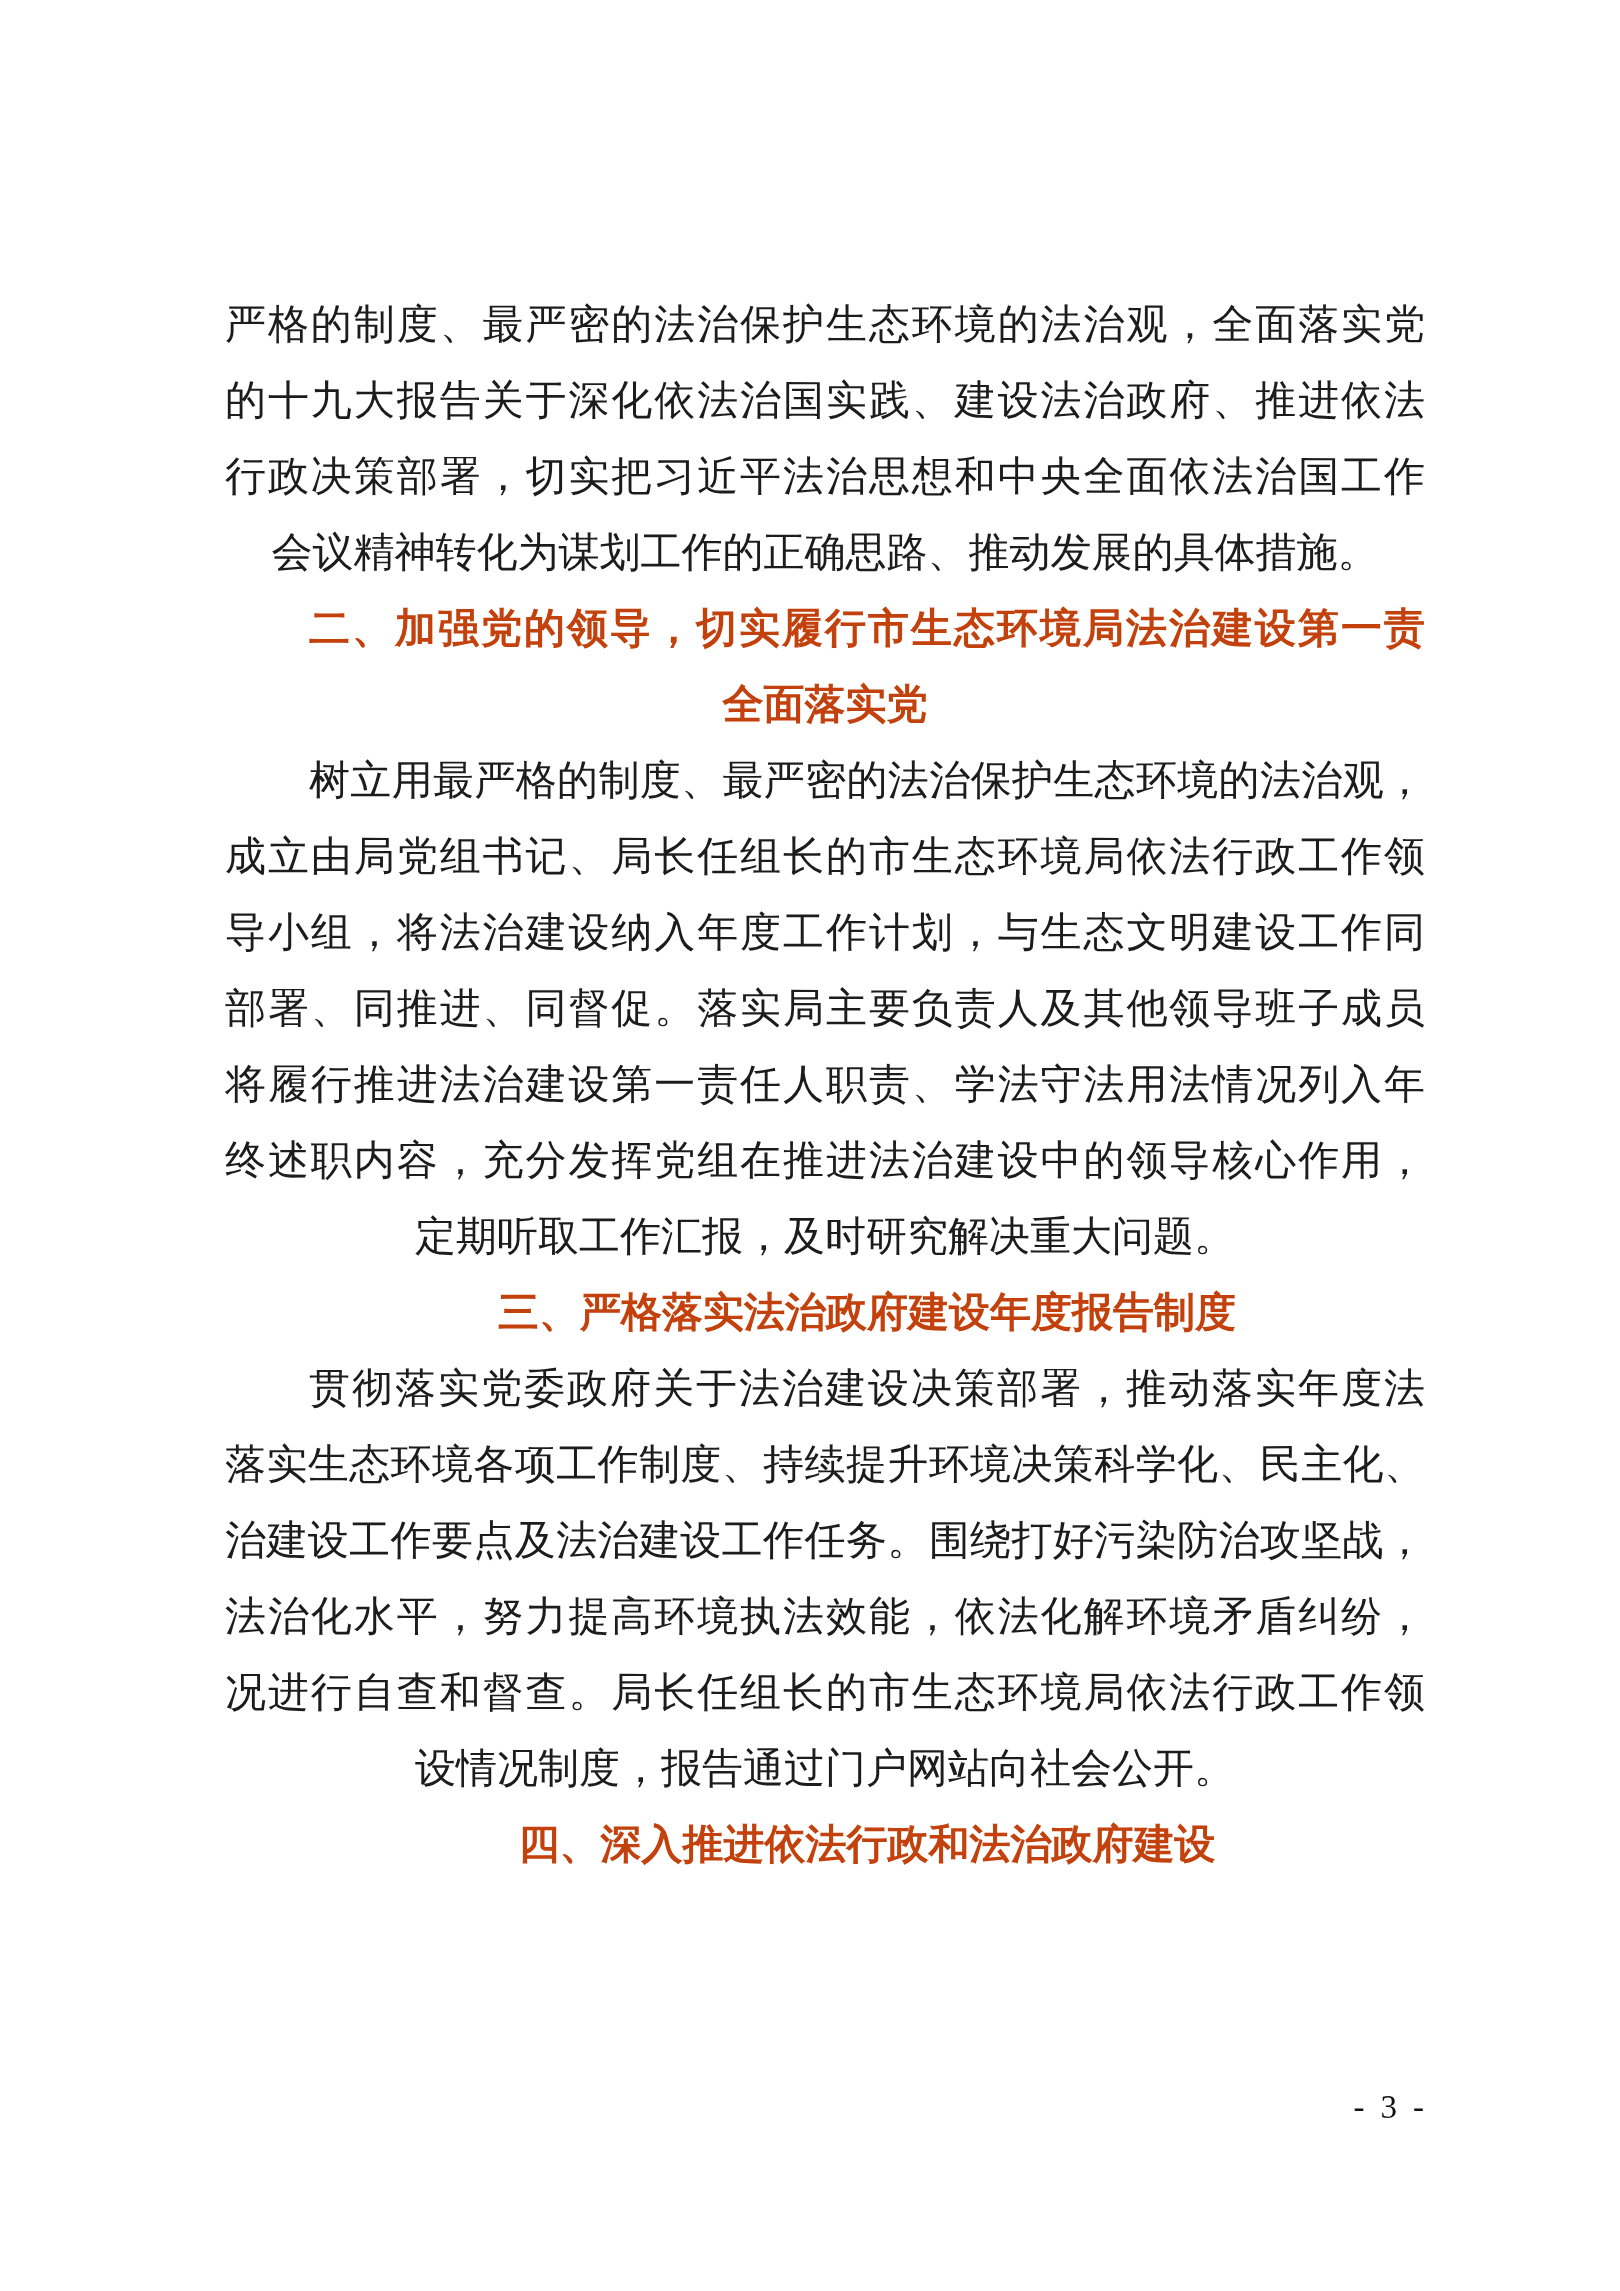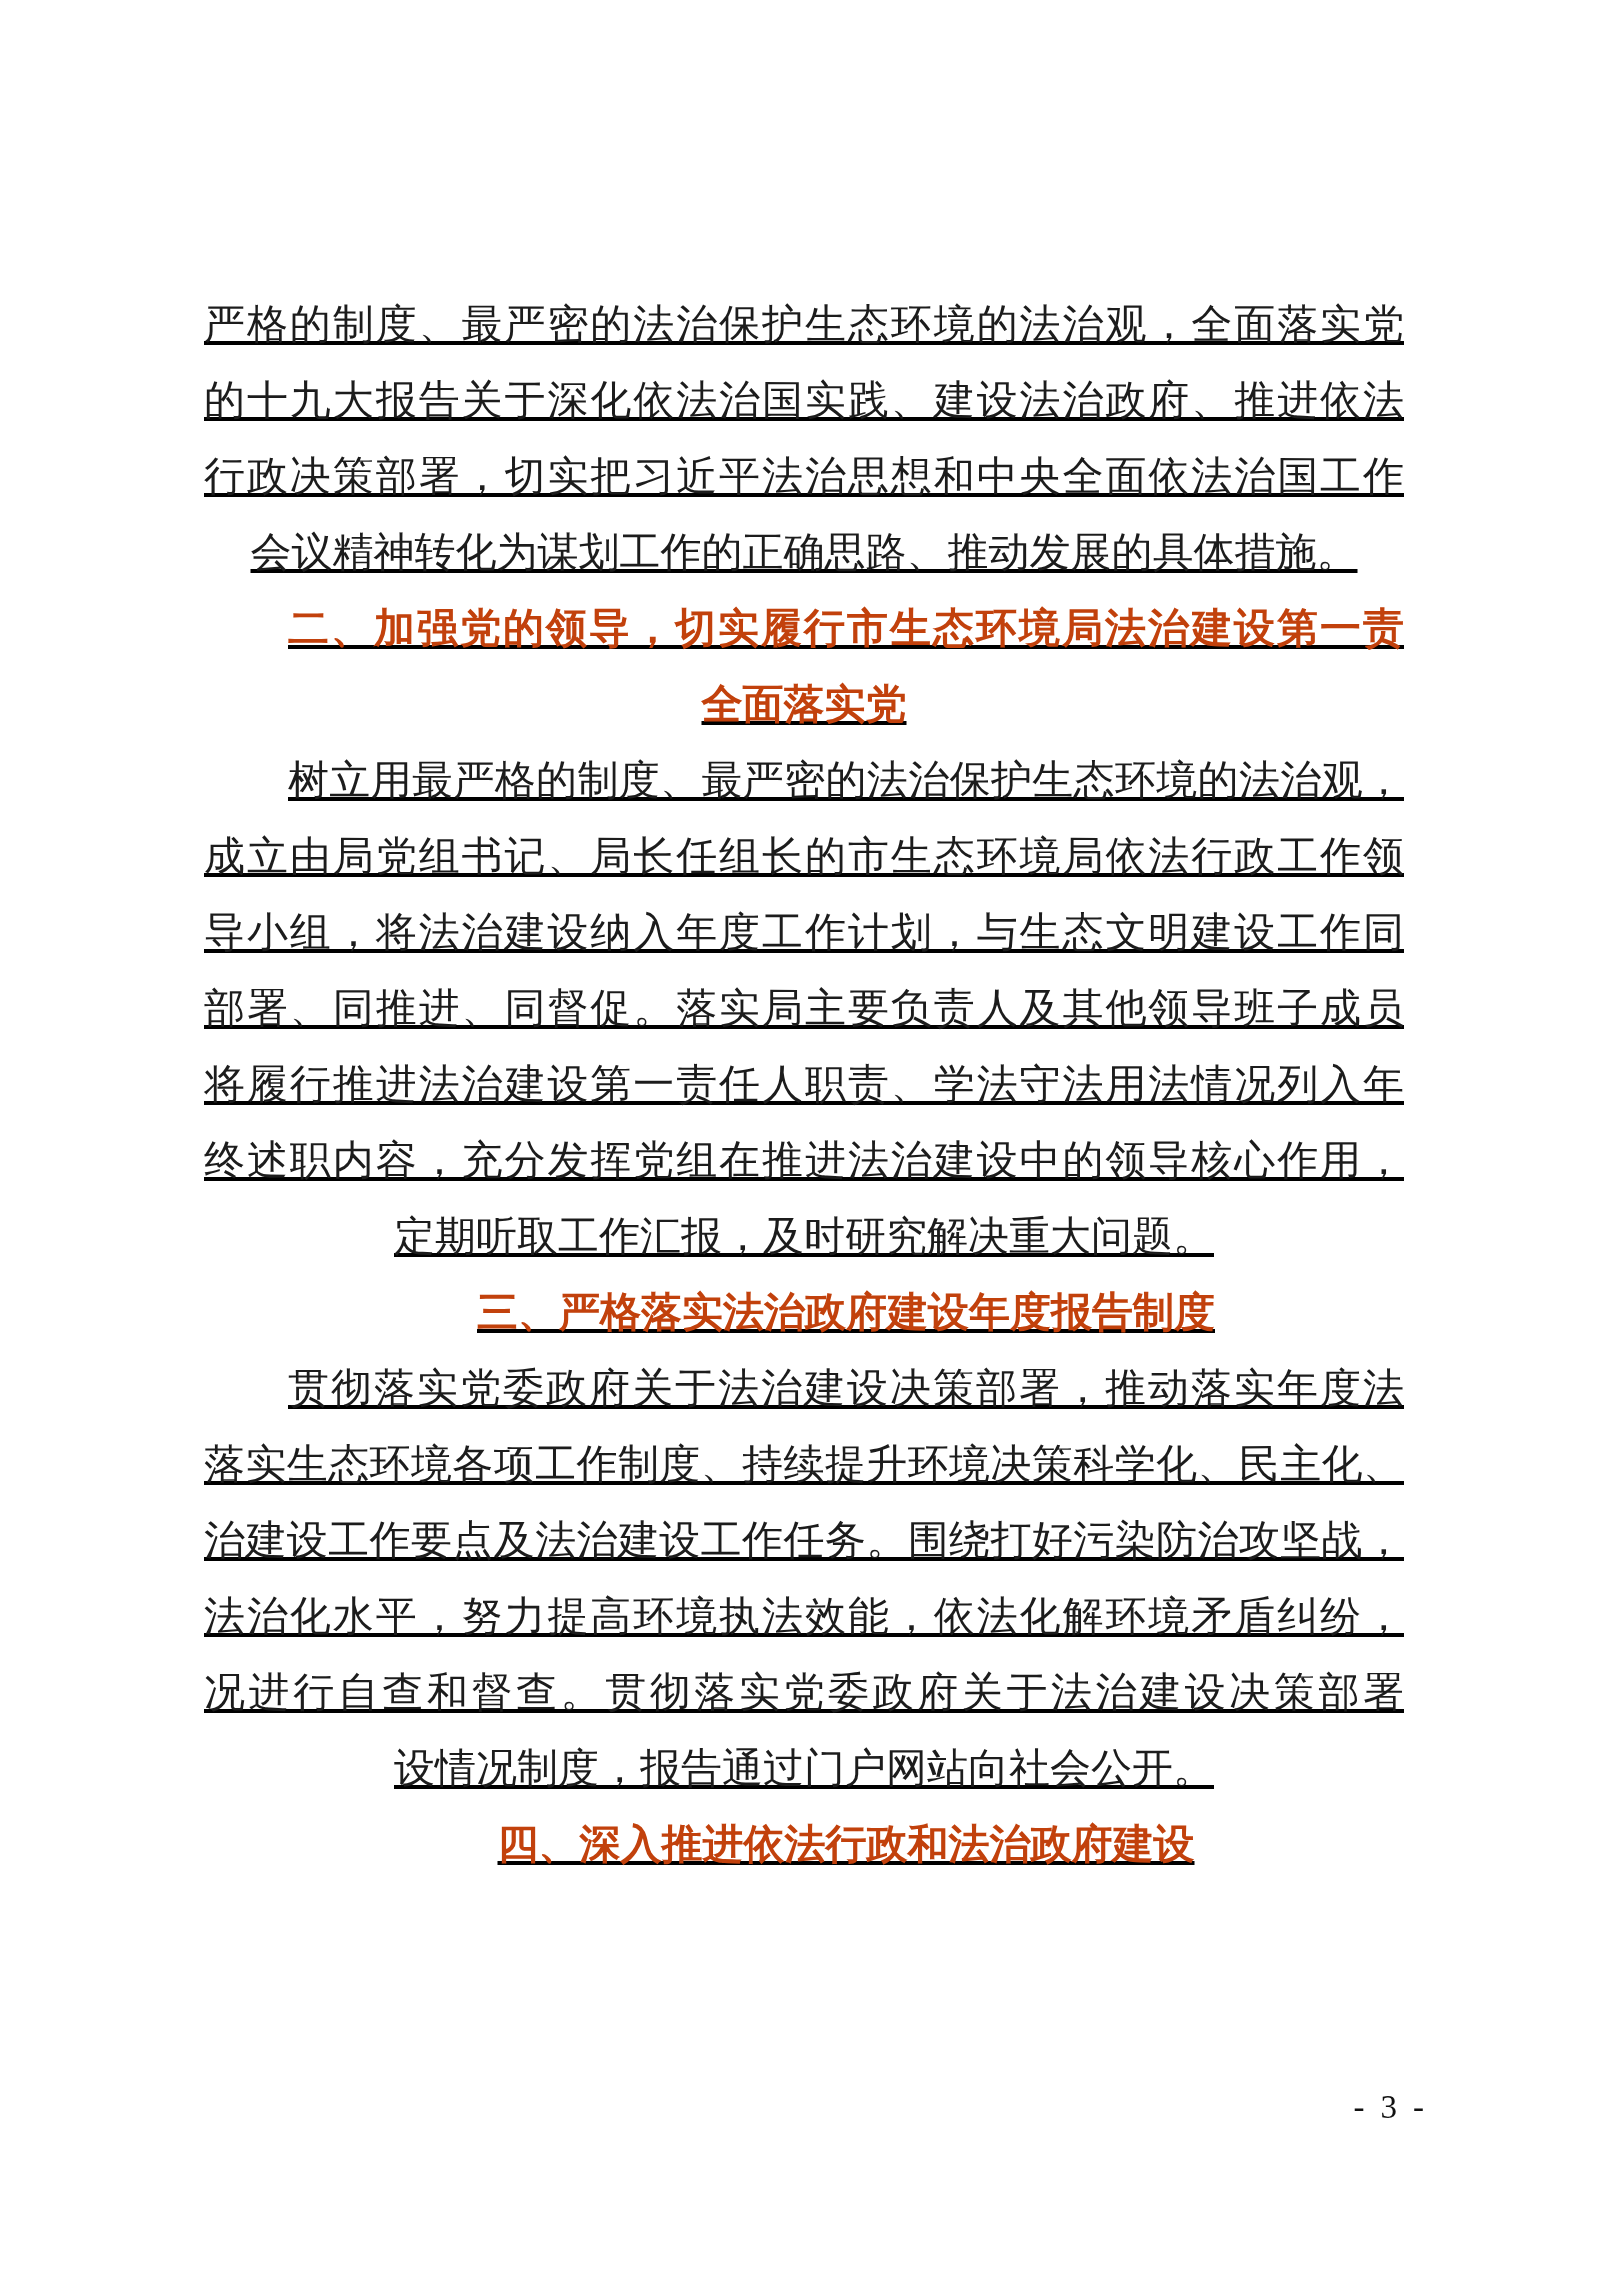--- a/index.html
+++ b/index.html
@@ -11,24 +11,23 @@
     overflow: hidden;
   }
   .page {
     position: relative;
     width: 1620px;
     height: 2292px;
     background: #ffffff;
   }
   .content {
     position: absolute;
-    left: 204px;
+    left: 225px;
     top: 286px;
     width: 1200px;
-    text-decoration: underline;
   }
   .line {
     height: 76px;
     line-height: 76px;
     font-size: 41px;
     color: #1c1c1c;
     font-family: "Liberation Serif", serif;
     font-weight: 400;
   }
   .justify {
@@ -75,19 +74,19 @@
     <div class="line body justify">导小组，将法治建设纳入年度工作计划，与生态文明建设工作同</div>
     <div class="line body justify">部署、同推进、同督促。落实局主要负责人及其他领导班子成员</div>
     <div class="line body justify">将履行推进法治建设第一责任人职责、学法守法用法情况列入年</div>
     <div class="line body justify">终述职内容，充分发挥党组在推进法治建设中的领导核心作用，</div>
     <div class="line body left">定期听取工作汇报，及时研究解决重大问题。</div>
     <div class="line heading left indent">三、严格落实法治政府建设年度报告制度</div>
     <div class="line body justify indent">贯彻落实党委政府关于法治建设决策部署，推动落实年度法</div>
     <div class="line body justify">落实生态环境各项工作制度、持续提升环境决策科学化、民主化、</div>
     <div class="line body justify">治建设工作要点及法治建设工作任务。围绕打好污染防治攻坚战，</div>
     <div class="line body justify">法治化水平，努力提高环境执法效能，依法化解环境矛盾纠纷，</div>
-    <div class="line body justify">况进行自查和督查。贯彻落实党委政府关于法治建设决策部署</div>
+    <div class="line body justify">况进行自查和督查。局长任组长的市生态环境局依法行政工作领</div>
     <div class="line body left">设情况制度，报告通过门户网站向社会公开。</div>
     <div class="line heading left indent">四、深入推进依法行政和法治政府建设</div>
   </div>
   <div class="page-number">- 3 -</div>
 </div>
 
 
 </body></html>

